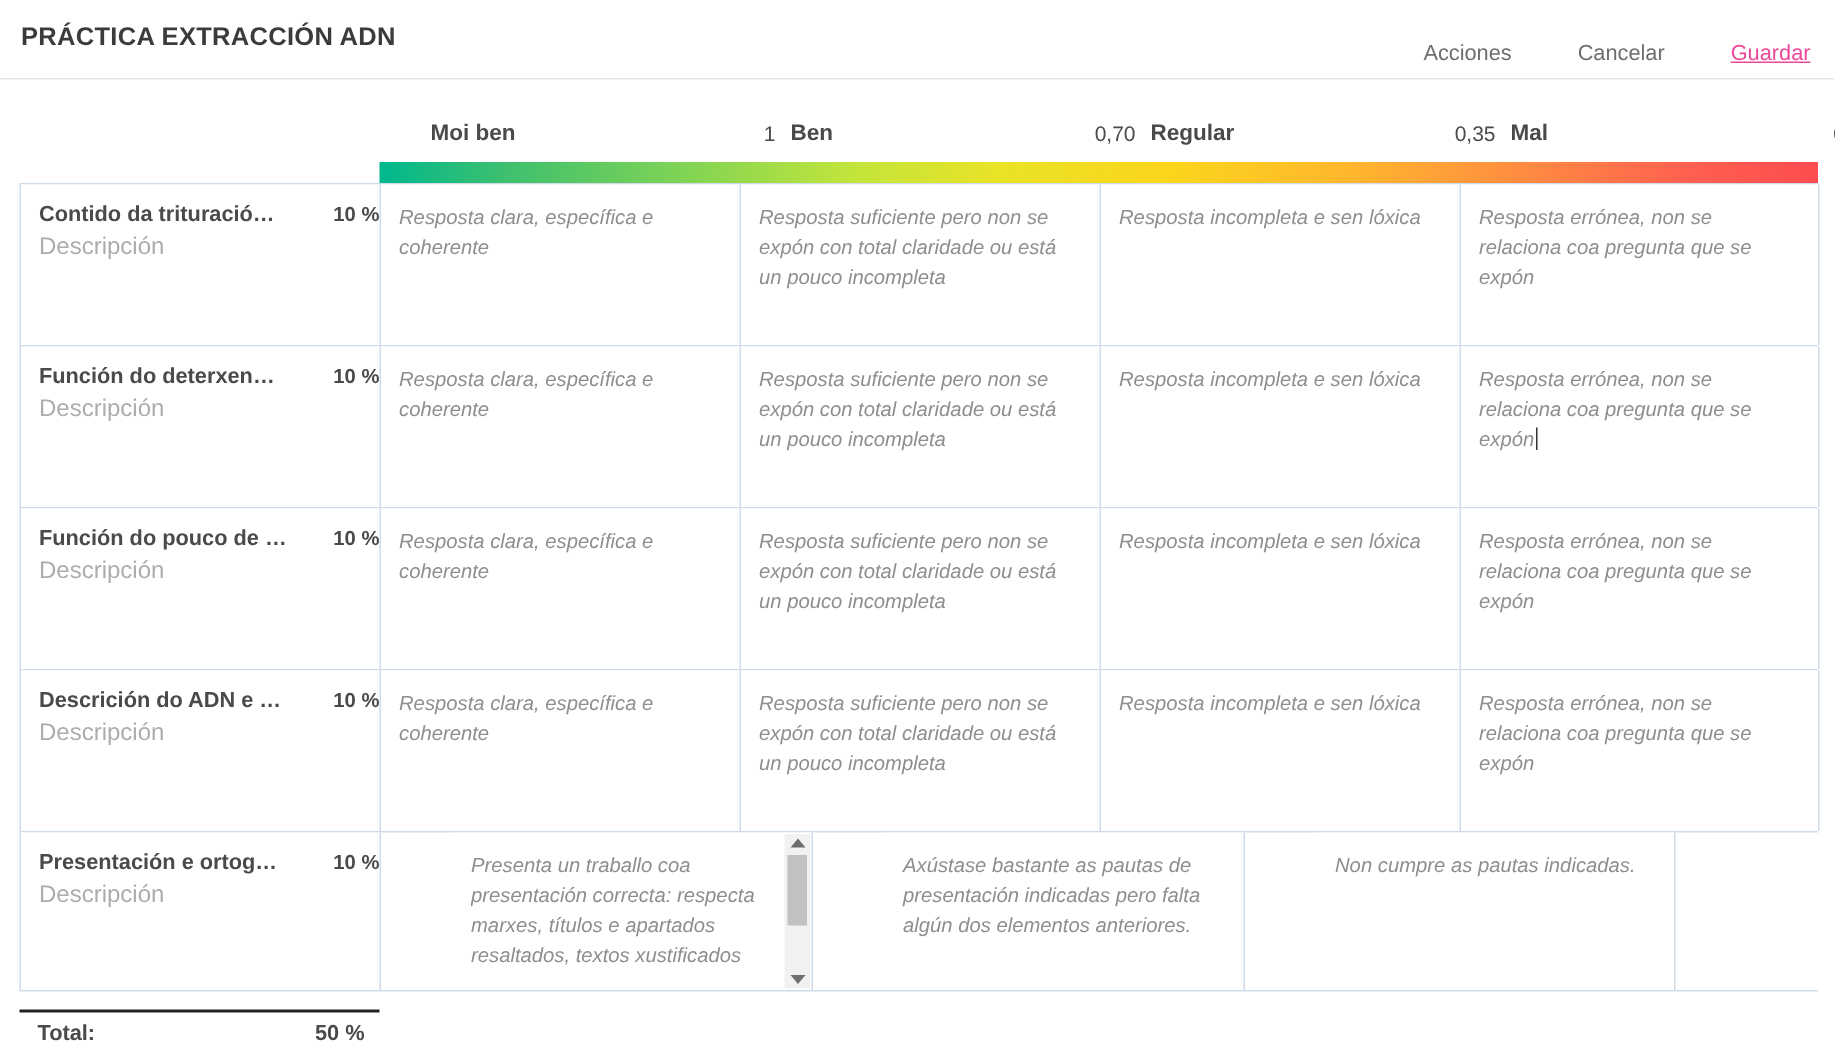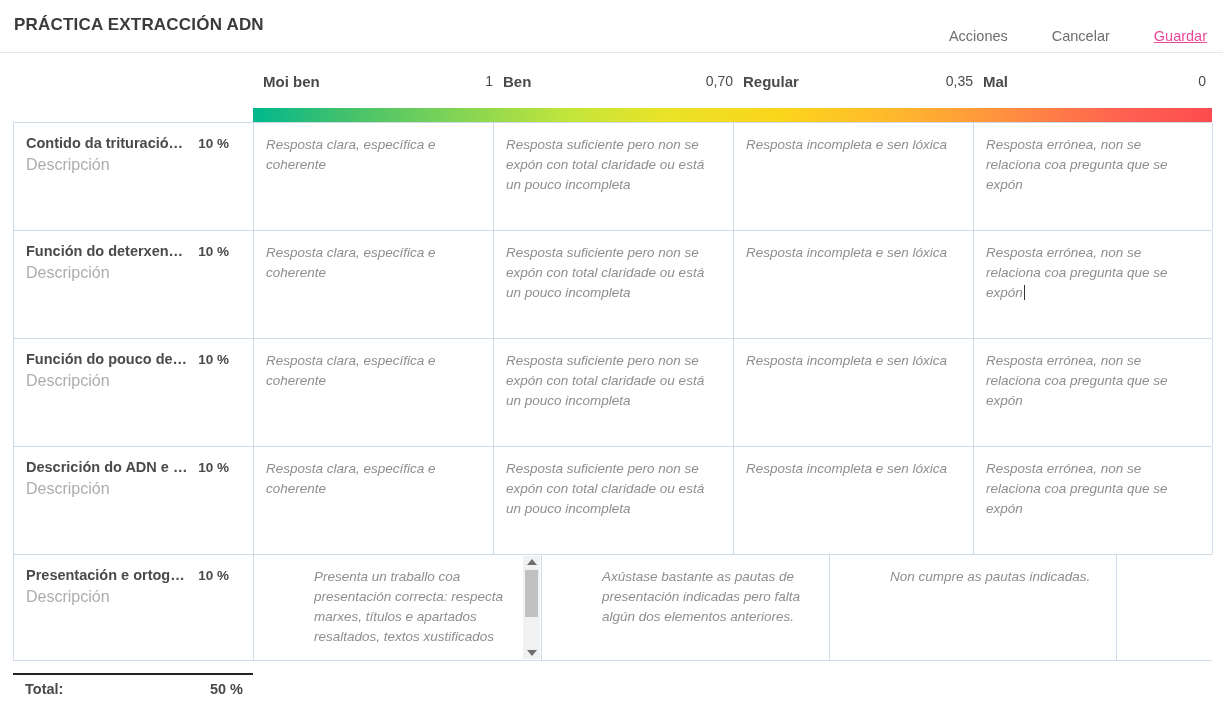--- a/index.html
+++ b/index.html
@@ -33,21 +33,21 @@
     font-family: "Liberation Sans", sans-serif;
   }
   .topbar-action.primary { color: #ec4899; text-decoration: underline; }
 
   
   #rubric-header {
     position: absolute; left: 0; top: 53px; width: 1223px; height: 55px;
   }
   .level-head {
     position: absolute; top: 20px; height: 24px;
-    display: flex; align-items: flex-start; justify-content: space-between;
+    display: flex; align-items: flex-end; justify-content: space-between; margin-left: 24px;
   }
   .level-name {
     font-size: 15px; font-weight: bold; color: #4a4a4a;
   }
   .level-score {
     font-size: 14px; color: #4a4a4a;
   }
 
   #gradient-bar {
     position: absolute; left: 253px; top: 108px;
@@ -81,21 +81,21 @@
 
   .cell {
     border-right: 1px solid #cfdbe8;
     padding: 12px 14px 10px 12px;
     overflow: hidden;
     position: relative;
     background: #fff;
   }
   .criteria-cell {
     width: 240px; flex: 0 0 240px;
-    padding: 12px 24px 10px 12px;
+    padding: 12px 0 10px 12px;
   }
   .criteria-top {
     display: flex; align-items: baseline; justify-content: space-between;
     gap: 8px;
   }
   .criteria-name {
     font-size: 14.5px; font-weight: bold; color: #4a4a4a;
     white-space: nowrap; overflow: hidden; text-overflow: ellipsis;
     flex: 1 1 auto; cursor: text;
   }

